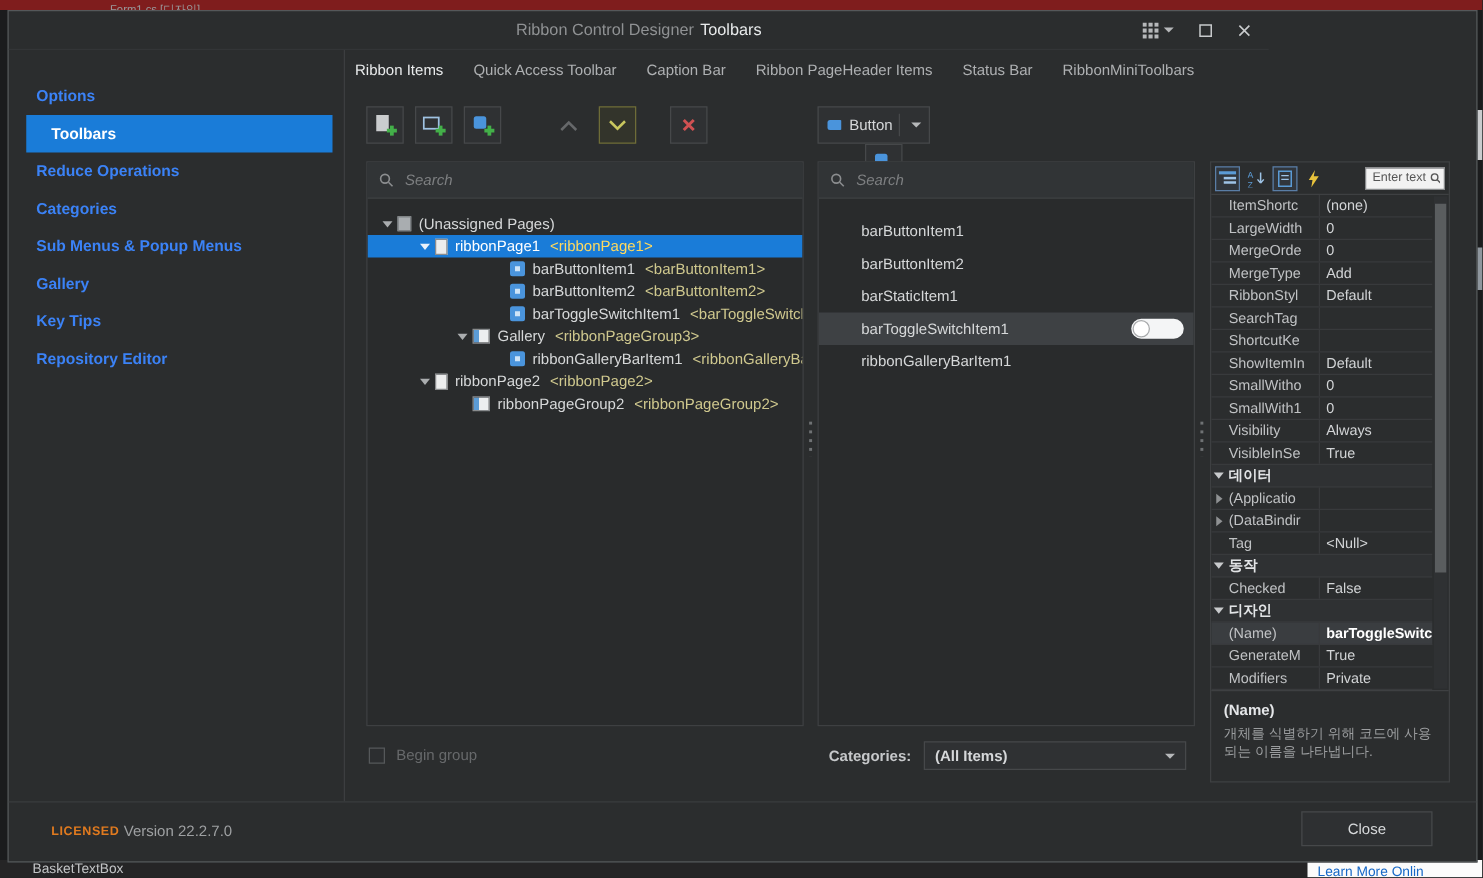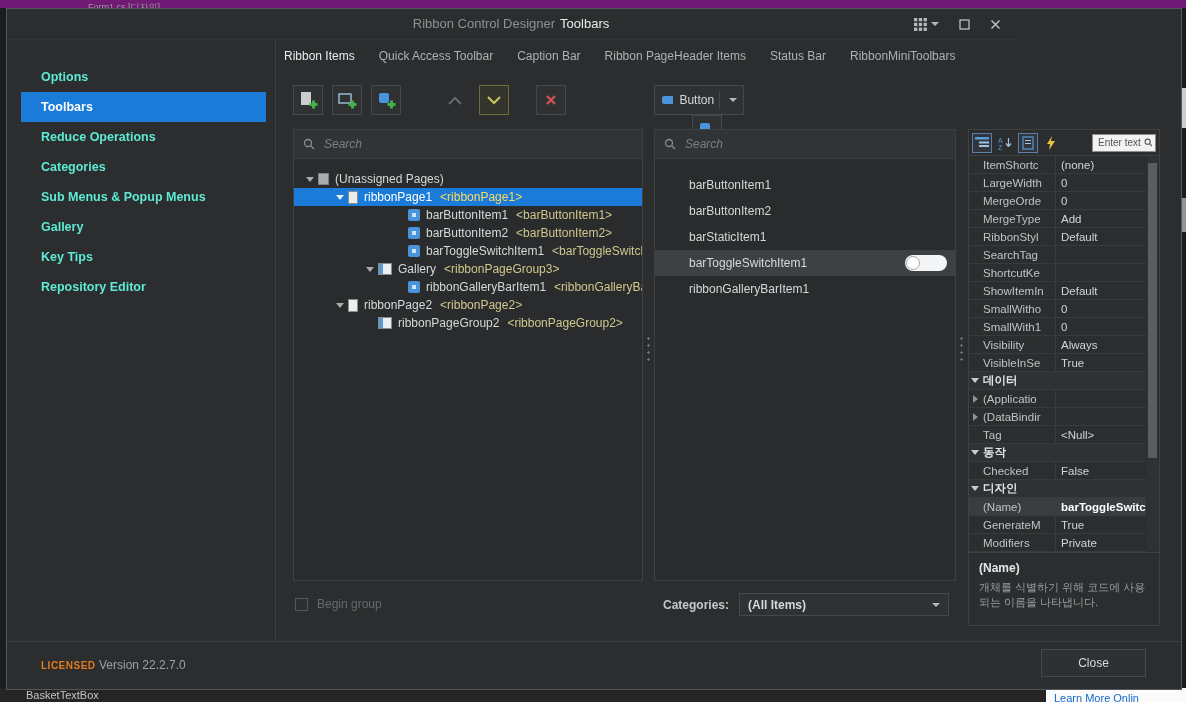--- a/index.html
+++ b/index.html
@@ -1,41 +1,41 @@
 <!DOCTYPE html>
 <html><head>
 <meta charset="utf-8">
 <style>
   html,body{margin:0;padding:0;}
   body{width:1186px;height:702px;overflow:hidden;background:#1b1c1d;font-family:"Liberation Sans",sans-serif;}
   #stage{position:relative;width:1186px;height:702px;}
 
   
-  #bg-top{position:absolute;left:0;top:0;width:1186px;height:8px;background:#701a75;overflow:hidden;}
+  #bg-top{position:absolute;left:0;top:0;width:1186px;height:8px;background:#7f1d1d;overflow:hidden;}
   #bg-tab{position:absolute;left:88px;top:1px;font-size:9px;color:#9a9a9c;white-space:nowrap;}
   #bg-bottom{position:absolute;left:0;top:688px;width:1186px;height:14px;background:#252526;overflow:hidden;}
   #bg-bl{position:absolute;left:26px;top:1px;font-size:11px;color:#c2c4c6;}
   #bg-br{position:absolute;right:0;top:0;width:140px;height:14px;background:#fbfbfb;padding-left:8px;box-sizing:border-box;}
   #bg-br span{font-size:11px;color:#1668c7;}
   .sliver{position:absolute;right:0;width:6px;}
   #sliver1{top:88px;height:40px;background:#c9cbcd;}
   #sliver2{top:198px;height:34px;background:#8e969d;}
 
   
   #dialog{position:absolute;left:6px;top:8px;width:1174px;height:680px;background:#2b2d2e;border:1px solid #55585a;box-sizing:content-box;}
   #titlebar{position:absolute;left:0;top:0;width:1008px;height:30px;text-align:center;line-height:30px;font-size:13px;border-bottom:1px solid #333537;}
   .t-gray{color:#8f9193;}
   .t-white{color:#e8eaeb;margin-left:5px;}
   #win-controls{position:absolute;right:14px;top:0;height:30px;display:flex;align-items:center;gap:20px;}
   .wc{display:flex;align-items:center;cursor:pointer;}
   .caret{width:0;height:0;border-left:4px solid transparent;border-right:4px solid transparent;border-top:4px solid #b6b8ba;margin-left:4px;}
 
   
   #sidebar{position:absolute;left:0;top:31px;width:269px;height:601px;border-right:1px solid #3c3e40;padding-top:22px;box-sizing:border-box;}
-  .side-item{height:30px;line-height:30px;padding-left:34px;font-size:12.5px;font-weight:bold;color:#5eead4;cursor:pointer;white-space:nowrap;}
+  .side-item{height:30px;line-height:30px;padding-left:22px;font-size:12.5px;font-weight:bold;color:#3b82f6;cursor:pointer;white-space:nowrap;}
   .side-item.selected{background:#1a7cd8;color:#ffffff;margin-left:14px;margin-right:9px;padding-left:20px;}
 
   
   #tabbar{position:absolute;left:277px;top:40px;display:flex;gap:24px;font-size:12px;color:#aeb0b2;}
   .tab{cursor:pointer;white-space:nowrap;}
   .tab.active{color:#e9ebec;}
 
   
   .tbtn{width:30px;height:30px;box-sizing:border-box;border:1px solid #46484a;background:#2f3133;display:flex;align-items:center;justify-content:center;cursor:pointer;flex:0 0 auto;}
   .tbtn.flat{border-color:transparent;background:transparent;}

